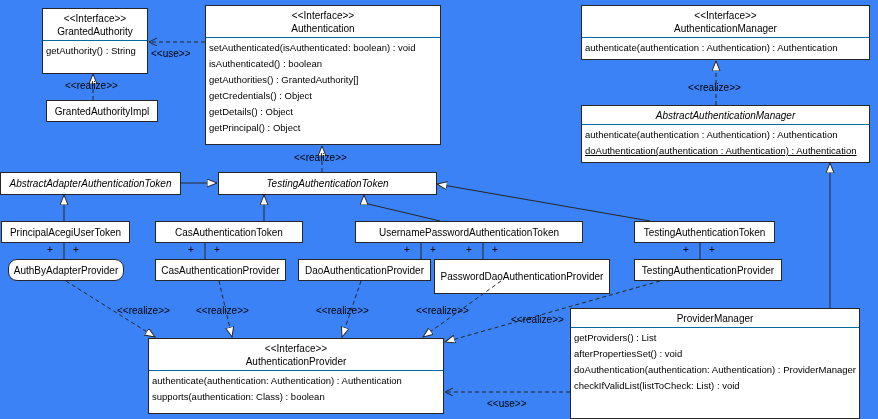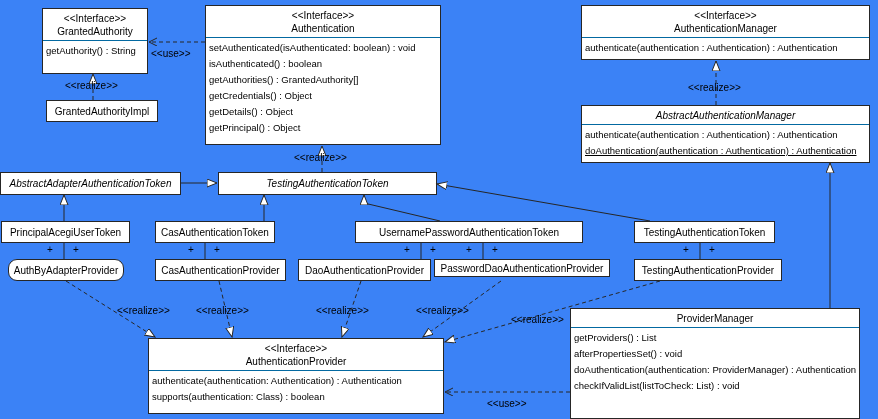--- a/index.html
+++ b/index.html
@@ -67,49 +67,49 @@
     <div class="uml-methods">
       <div class="m">authenticate(authentication : Authentication) : Authentication</div>
       <div class="m abstract-op">doAuthentication(authentication : Authentication) : Authentication</div>
     </div>
   </div>
 
   <div class="uml-box simple italic" style="left:0px;top:172px;width:181px;height:23px;">AbstractAdapterAuthenticationToken</div>
   <div class="uml-box simple italic" style="left:218px;top:172px;width:219px;height:23px;">TestingAuthenticationToken</div>
 
   <div class="uml-box simple" style="left:1px;top:221px;width:129px;height:22px;">PrincipalAcegiUserToken</div>
-  <div class="uml-box simple" style="left:155px;top:221px;width:120px;height:22px;">CasAuthenticationToken</div>
+  <div class="uml-box simple" style="left:155px;top:221px;width:148px;height:22px;">CasAuthenticationToken</div>
   <div class="uml-box simple" style="left:355px;top:221px;width:228px;height:22px;">UsernamePasswordAuthenticationToken</div>
   <div class="uml-box simple" style="left:634px;top:221px;width:141px;height:22px;">TestingAuthenticationToken</div>
 
   <div class="uml-box simple" style="left:8px;top:259px;width:116px;height:22px;border-radius:9px;">AuthByAdapterProvider</div>
   <div class="uml-box simple" style="left:155px;top:259px;width:131px;height:22px;">CasAuthenticationProvider</div>
   <div class="uml-box simple" style="left:298px;top:259px;width:133px;height:22px;">DaoAuthenticationProvider</div>
-  <div class="uml-box simple" style="left:434px;top:259px;width:176px;height:18px;">PasswordDaoAuthenticationProvider</div>
+  <div class="uml-box simple" style="left:434px;top:259px;width:176px;height:35px;">PasswordDaoAuthenticationProvider</div>
   <div class="uml-box simple" style="left:634px;top:259px;width:148px;height:22px;">TestingAuthenticationProvider</div>
 
   <div class="uml-box multi" style="left:148px;top:338px;width:296px;height:76px;">
     <div class="uml-title">
       <span class="stereo">&lt;&lt;Interface&gt;&gt;</span>
       <span class="cname">AuthenticationProvider</span>
     </div>
     <div class="uml-methods">
       <div class="m">authenticate(authentication: Authentication) : Authentication</div>
       <div class="m">supports(authentication: Class) : boolean</div>
     </div>
   </div>
 
   <div class="uml-box multi" style="left:570px;top:308px;width:290px;height:111px;">
     <div class="uml-title">
       <span class="cname">ProviderManager</span>
     </div>
     <div class="uml-methods">
       <div class="m">getProviders() : List</div>
       <div class="m">afterPropertiesSet() : void</div>
-      <div class="m">doAuthentication(authentication: ProviderManager) : Authentication</div>
+      <div class="m">doAuthentication(authentication: Authentication) : ProviderManager</div>
       <div class="m">checkIfValidList(listToCheck: List) : void</div>
     </div>
   </div>
 
   <svg id="edges" width="878" height="419" viewBox="0 0 878 419">
     <defs>
       <marker id="tri" markerUnits="userSpaceOnUse" markerWidth="12" markerHeight="10" refX="10" refY="4" orient="auto">
         <path d="M0,0 L10,4 L0,8 Z" fill="#ffffff" stroke="#262626" stroke-width="1"></path>
       </marker>
       <marker id="openarrow" markerUnits="userSpaceOnUse" markerWidth="10" markerHeight="10" refX="8" refY="4" orient="auto">

